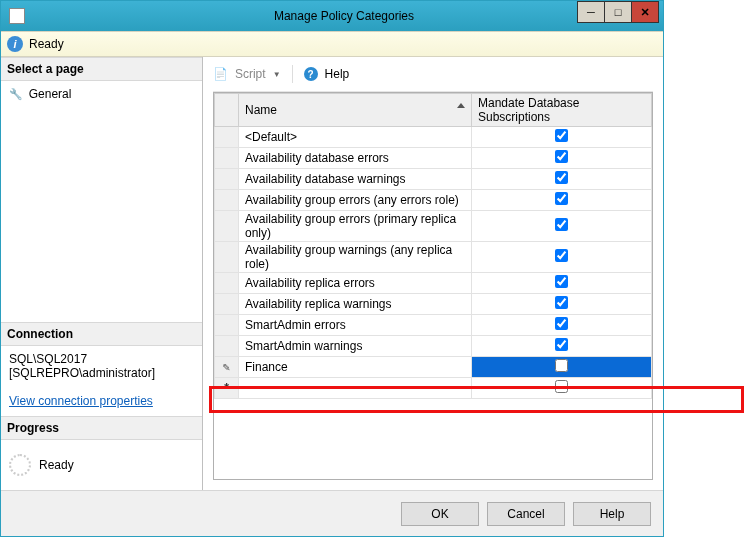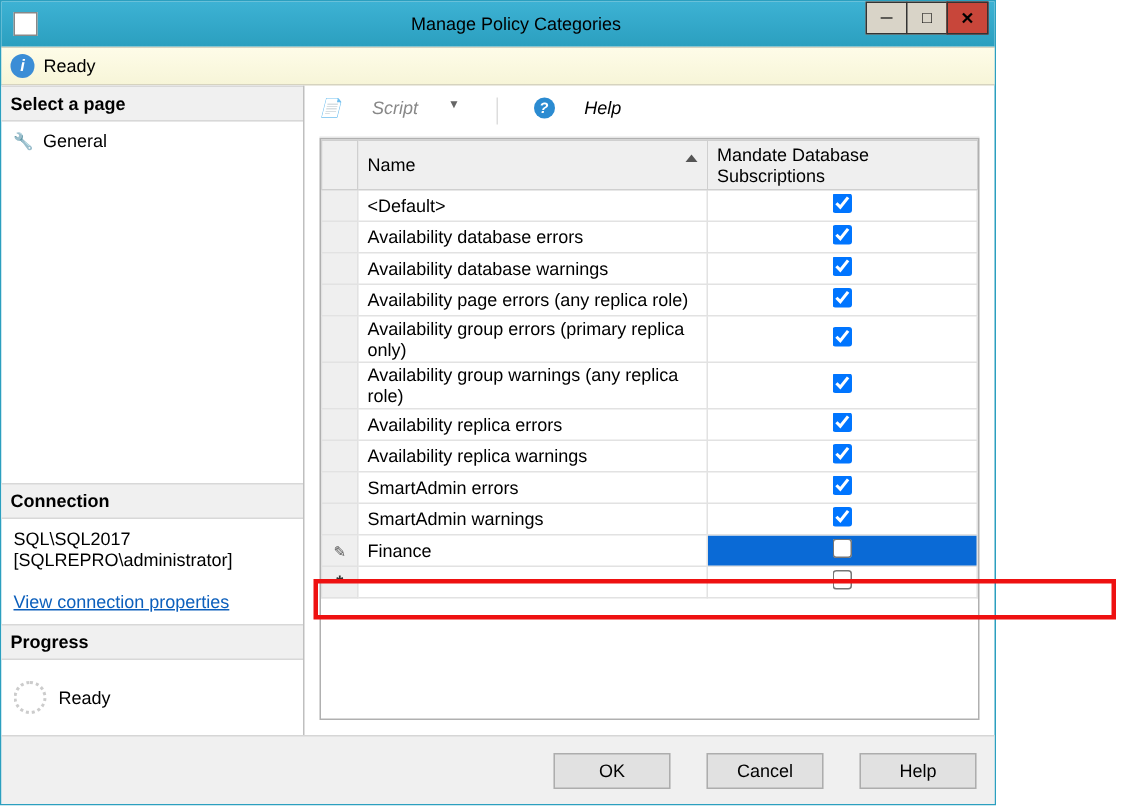--- a/index.html
+++ b/index.html
@@ -15,40 +15,40 @@
   .info-icon { width:16px; height:16px; border-radius:50%; background:#3b8dd6; color:#fff; display:flex; align-items:center; justify-content:center; font-weight:bold; font-style:italic; font-size:11px; }
   .body { flex:1; display:flex; min-height:0; }
   .left { width:202px; border-right:1px solid #bfbfbf; background:#fff; display:flex; flex-direction:column; }
   .panel-hdr { background:#f0f0f0; padding:4px 6px; font-weight:bold; border-top:1px solid #d8d8d8; border-bottom:1px solid #d8d8d8; }
   .panel-body { padding:6px 8px; flex-shrink:0; }
   .gear-icon::before { content:"\1F527"; margin-right:6px; font-size:11px; opacity:.8; }
   .link { color:#0c5fbc; text-decoration:underline; cursor:pointer; display:inline-block; margin-top:8px; padding:0 8px 8px; }
   .spacer { flex:1; }
   .spinner { width:22px; height:22px; border:2px dotted #ccc; border-radius:50%; display:inline-block; vertical-align:middle; margin-right:8px; }
   .right { flex:1; display:flex; flex-direction:column; padding:6px 10px 0 10px; min-height:0; }
-  .toolbar { display:flex; align-items:flex-start; gap:20px; padding:2px 0 8px 0; border-bottom:1px solid #e6e6e6;font-style:italic; }
+  .toolbar { display:flex; align-items:center; gap:7px; padding:2px 0 8px 0; border-bottom:1px solid #e6e6e6; }
   .script-icon::before { content:"\1F4C4"; font-size:12px; }
   .dropdown-arrow { font-size:8px; color:#666; }
   .sep { width:1px; height:18px; background:#ddd; margin:0 4px; }
   .help-icon { width:14px; height:14px; border-radius:50%; background:#2b8bd1; color:#fff; display:inline-flex; align-items:center; justify-content:center; font-weight:bold; font-size:10px; }
   .cat-label { margin:14px 0 4px 6px; }
   .grid-wrap { flex:1; border:1px solid #b0b0b0; overflow:hidden; margin-bottom:10px; }
   table.grid { border-collapse:collapse; width:100%; table-layout:fixed; }
   .grid th { background:#efefef; border:1px solid #cfcfcf; padding:2px 6px; text-align:left; font-weight:normal; height:30px; position:relative;margin-left:37px; }
   .grid td { border:1px solid #e2e2e2; padding:1px 6px; height:21px; background:#fff; }
   .rowhdr { width:22px; background:#efefef !important; border-right:1px solid #cfcfcf; text-align:center; }
   .chkcell { text-align:center; }
   .sort-tri { position:absolute; right:6px; top:9px; width:0; height:0; border-left:4px solid transparent; border-right:4px solid transparent; border-bottom:5px solid #555; }
   .sel-name { background:#fff; }
   .sel-chk { background:#0a6ad6 !important; }
   .sel-chk input { accent-color:#fff; }
   .highlight-frame { border:3px solid #e11; position:absolute; pointer-events:none; }
   .pencil::before { content:"\270E"; font-size:10px; color:#555; }
   .star::before { content:"*"; font-weight:bold; color:#333; }
-  .footer { height:46px; border-top:1px solid #d6d6d6; display:flex; align-items:center; justify-content:flex-end; gap:24px; padding:0 12px; background:#f0f0f0; }
+  .footer { height:46px; border-top:1px solid #d6d6d6; display:flex; align-items:center; justify-content:flex-end; gap:8px; padding:0 12px; background:#f0f0f0; }
   .btn { width:78px; height:24px; border:1px solid #adadad; background:#e1e1e1; cursor:pointer; }
   input[type=checkbox]{ width:13px; height:13px; margin:0; }
 </style>
 </head>
 <body>
 
 <div class="window">
 
   <div class="titlebar">
     <div class="title-icon"></div>
@@ -121,21 +121,21 @@
                 <td>Availability database errors</td>
                 <td class="chkcell"><input type="checkbox" checked="" style=""></td>
               </tr>
               <tr>
                 <td class="rowhdr"></td>
                 <td>Availability database warnings</td>
                 <td class="chkcell"><input type="checkbox" checked="" style=""></td>
               </tr>
               <tr>
                 <td class="rowhdr"></td>
-                <td>Availability page errors (any replica role)</td>
+                <td>Availability group errors (any errors role)</td>
                 <td class="chkcell"><input type="checkbox" checked="" style=""></td>
               </tr>
               <tr>
                 <td class="rowhdr"></td>
                 <td>Availability group errors (primary replica only)</td>
                 <td class="chkcell"><input type="checkbox" checked="" style=""></td>
               </tr>
               <tr>
                 <td class="rowhdr"></td>
                 <td>Availability group warnings (any replica role)</td>

